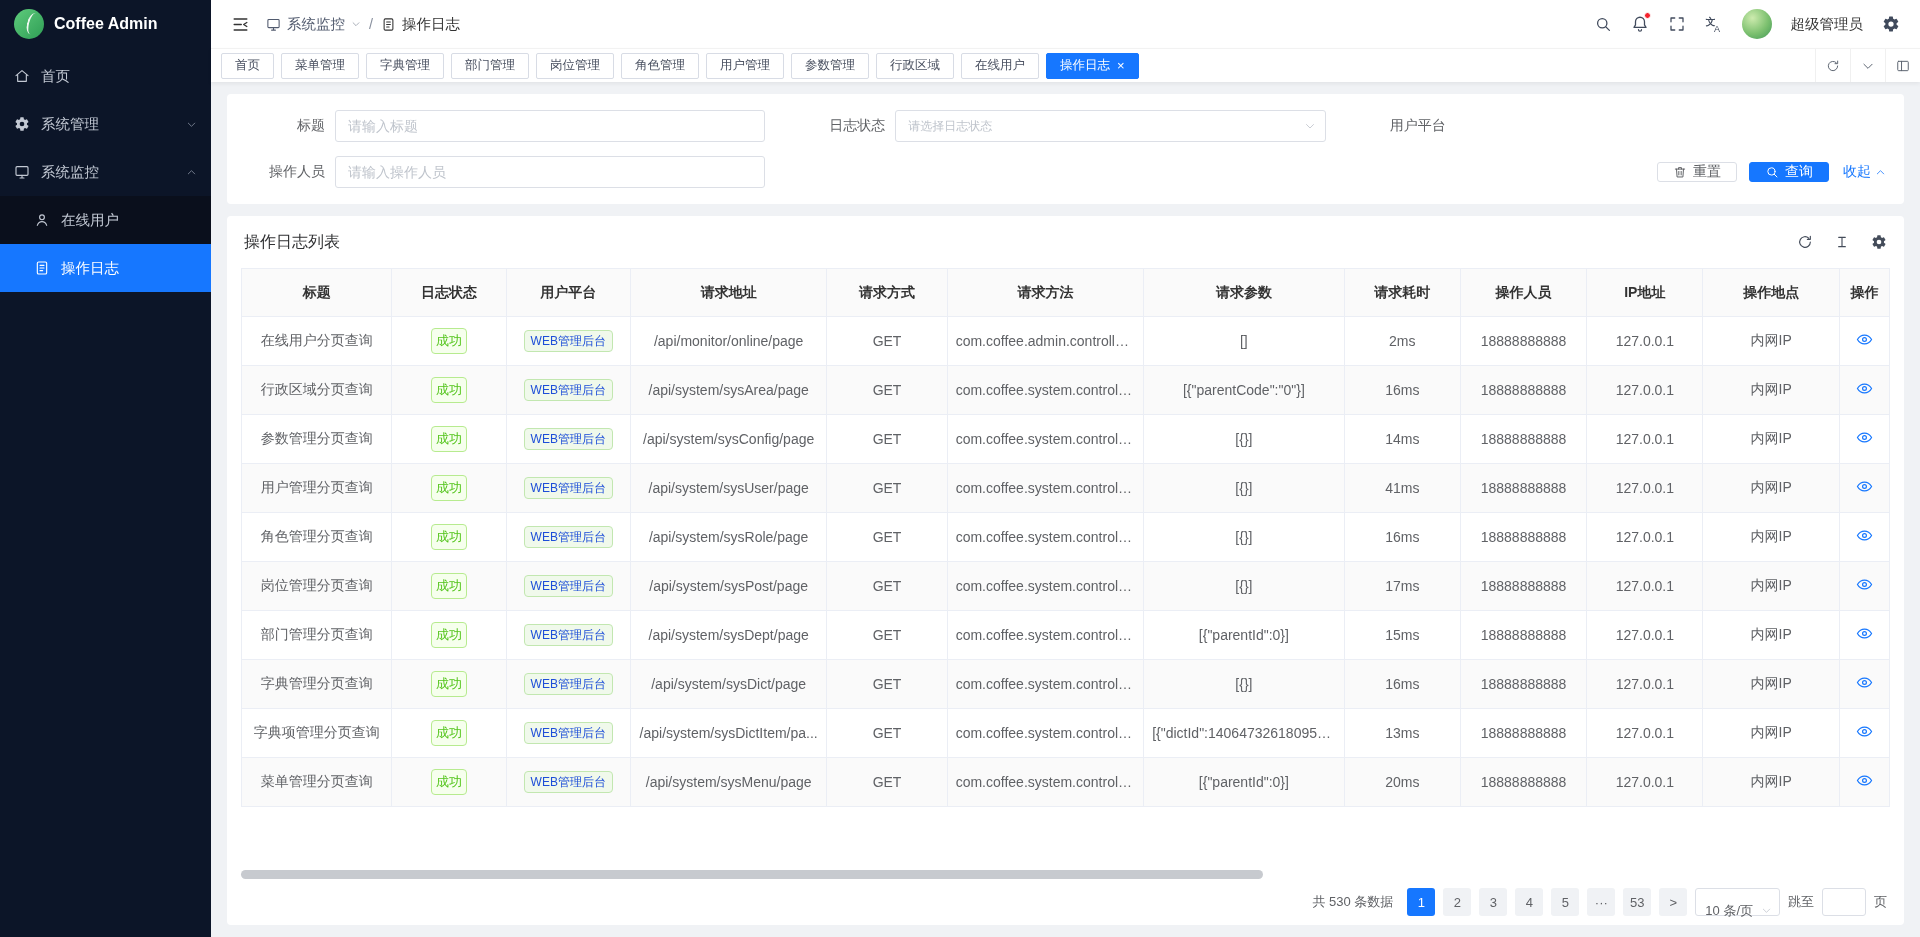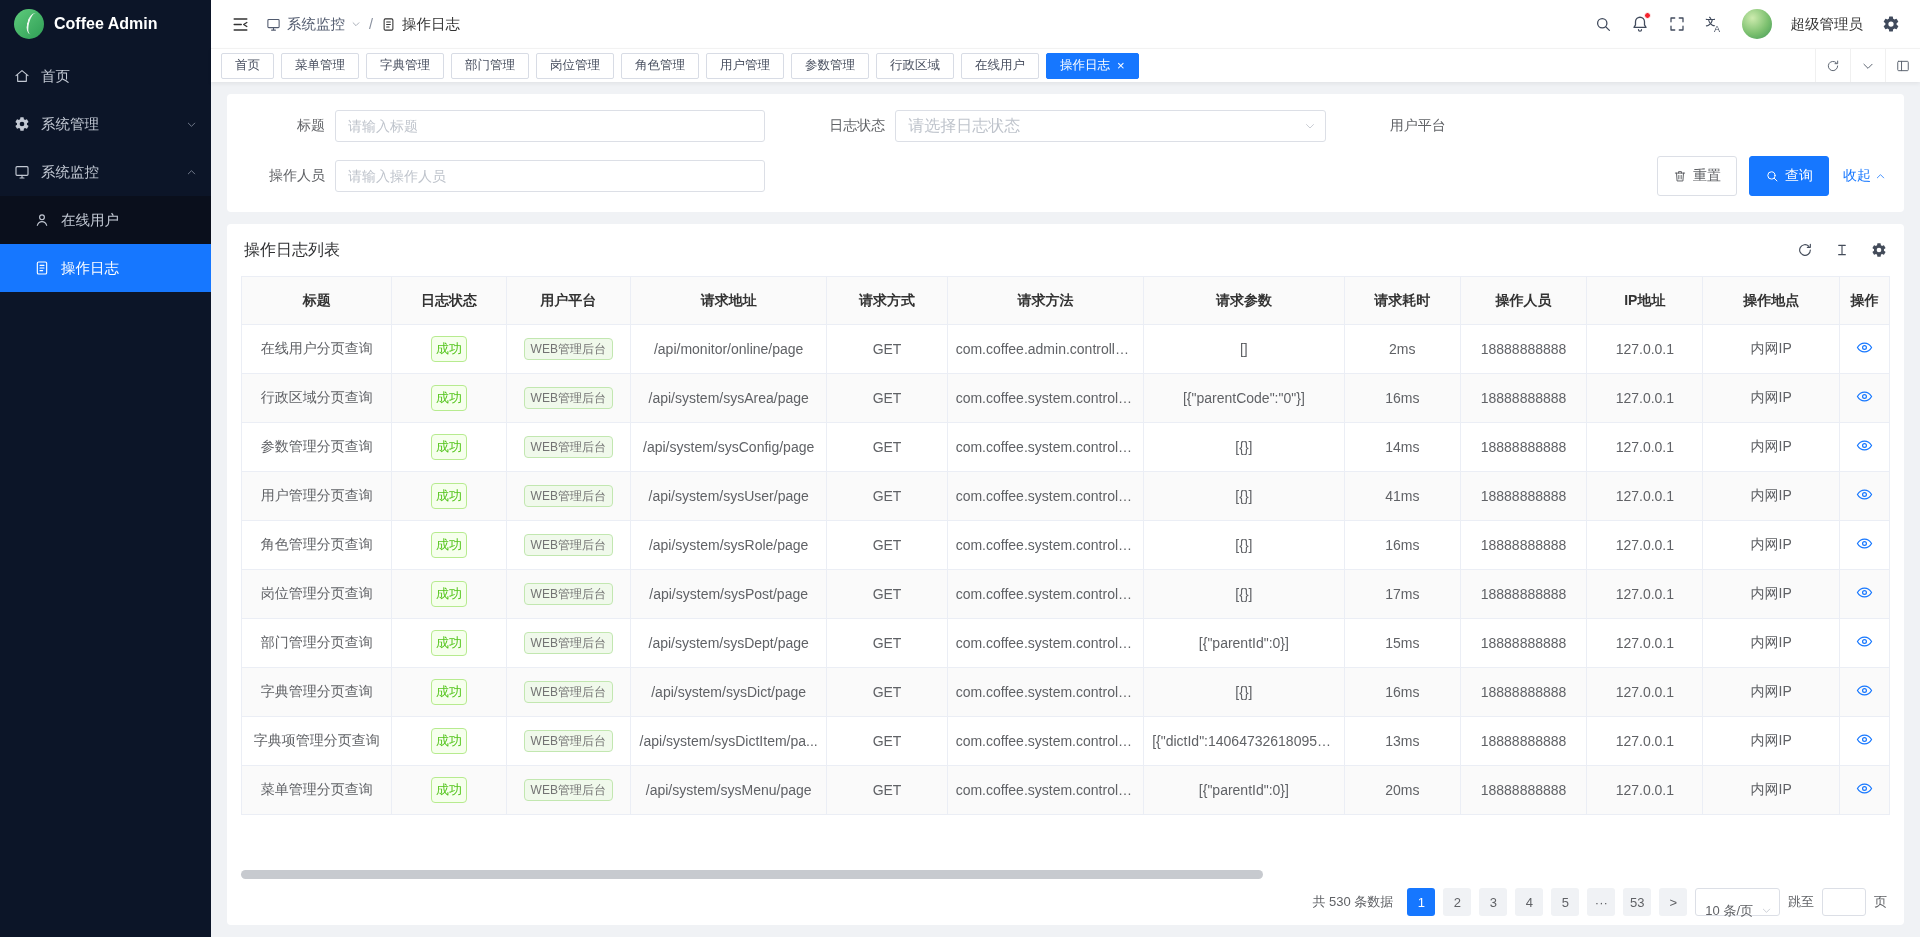--- a/index.html
+++ b/index.html
@@ -54,44 +54,44 @@
   
   .content { flex: 1; min-height: 0; padding: 12px 16px; display: flex; flex-direction: column; }
 
   .filter-card { background: #fff; border-radius: 4px; padding: 16px 18px; }
   .filter-grid { display: grid; grid-template-columns: 1fr 1fr 1fr; column-gap: 40px; row-gap: 14px; }
   .field { display: flex; align-items: center; min-width: 0; }
   .field-label { width: 80px; flex-shrink: 0; text-align: right; margin-right: 10px; color: #606266; font-size: 14px; }
   .control { position: relative; flex: 1; height: 32px; border: 1px solid #dcdfe6; border-radius: 3px; background: #fff; display: flex; align-items: center; padding: 0 12px; cursor: text; }
   .control input { border: none; outline: none; width: 100%; font: inherit; color: #333; background: transparent; }
   .control input::placeholder { color: #bfc4cc; }
-  .select-placeholder { color: #bfc4cc; font-size: 16px; }
+  .select-placeholder { color: #bfc4cc; font-size: 12px; }
   .select-caret { position: absolute; right: 9px; width: 12px; height: 12px; color: #c0c4cc; }
   .filter-actions { grid-column: 2 / 4; display: flex; justify-content: flex-end; align-items: center; gap: 12px; }
-  .btn { height: 40px; display: inline-flex; align-items: center; gap: 6px; padding: 0 15px; border: 1px solid #dcdfe6; border-radius: 3px; background: #fff; color: #606266; font-size: 14px; cursor: pointer; }
+  .btn { height: 20px; display: inline-flex; align-items: center; gap: 6px; padding: 0 15px; border: 1px solid #dcdfe6; border-radius: 3px; background: #fff; color: #606266; font-size: 14px; cursor: pointer; }
   .btn svg { width: 14px; height: 14px; }
   .btn-primary { background: #1677ff; border-color: #1677ff; color: #fff; }
   .link-collapse { display: inline-flex; align-items: center; gap: 4px; color: #1677ff; font-size: 14px; cursor: pointer; margin-left: 2px; }
   .link-collapse svg { width: 11px; height: 11px; }
 
   
   .table-card { margin-top: 12px; background: #fff; border-radius: 4px; flex: 1; min-height: 0; display: flex; flex-direction: column; }
   .card-head { height: 52px; display: flex; align-items: center; padding: 0 17px; }
   .card-title { font-size: 16px; font-weight: 400; color: #303133; }
   .card-tools { margin-left: auto; display: flex; align-items: center; gap: 21px; color: #444c5a; }
   .card-tools svg { width: 16px; height: 16px; cursor: pointer; }
   .table-wrap { padding: 0 14px; }
   table { width: 100%; border-collapse: collapse; table-layout: fixed; }
   th { height: 48px; background: #fafafa; border: 1px solid #ebeef5; font-size: 14px; font-weight: 600; color: #333; text-align: center; padding: 0 6px; white-space: nowrap; overflow: hidden; }
   td { height: 49px; border: 1px solid #ebeef5; font-size: 14px; color: #606266; text-align: center; padding: 0 8px; white-space: nowrap; overflow: hidden; text-overflow: ellipsis; background: #fff; }
   tbody tr:nth-child(even) td { background: #fafafa; }
   td.action-cell, th.action-col { box-shadow: -4px 0 5px -3px rgba(0,0,0,.12); }
   .tag { display: inline-block; border-radius: 4px; line-height: 1.5; }
   .tag-status { border: 1px solid #b7eb8f; background: #f6ffed; color: #52c41a; padding: 2px 4px; font-size: 13px; }
-  .tag-platform { border: 1px solid #c2e7b0; background: #f0f9eb; color: #737373; padding: 1px 6px; font-size: 12px; }
+  .tag-platform { border: 1px solid #c2e7b0; background: #f0f9eb; color: #1d4ed8; padding: 1px 6px; font-size: 12px; }
   .eye { width: 17px; height: 17px; color: #1677ff; cursor: pointer; }
   .table-filler { flex: 1; }
   .hscroll { margin: 0 14px; height: 9px; }
   .hscroll-thumb { width: 62%; height: 9px; background: #c7cacf; border-radius: 5px; cursor: pointer; }
 
   
   .pagination { height: 46px; display: flex; align-items: center; justify-content: flex-end; gap: 8px; padding: 0 17px; font-size: 13px; color: #606266; }
   .page-total { margin-right: 6px; }
   .pages { display: flex; gap: 8px; }
   .page-btn { min-width: 28px; height: 28px; padding: 0 4px; display: inline-flex; align-items: center; justify-content: center; background: #f0f2f5; border-radius: 3px; color: #606266; font-size: 13px; cursor: pointer; }

